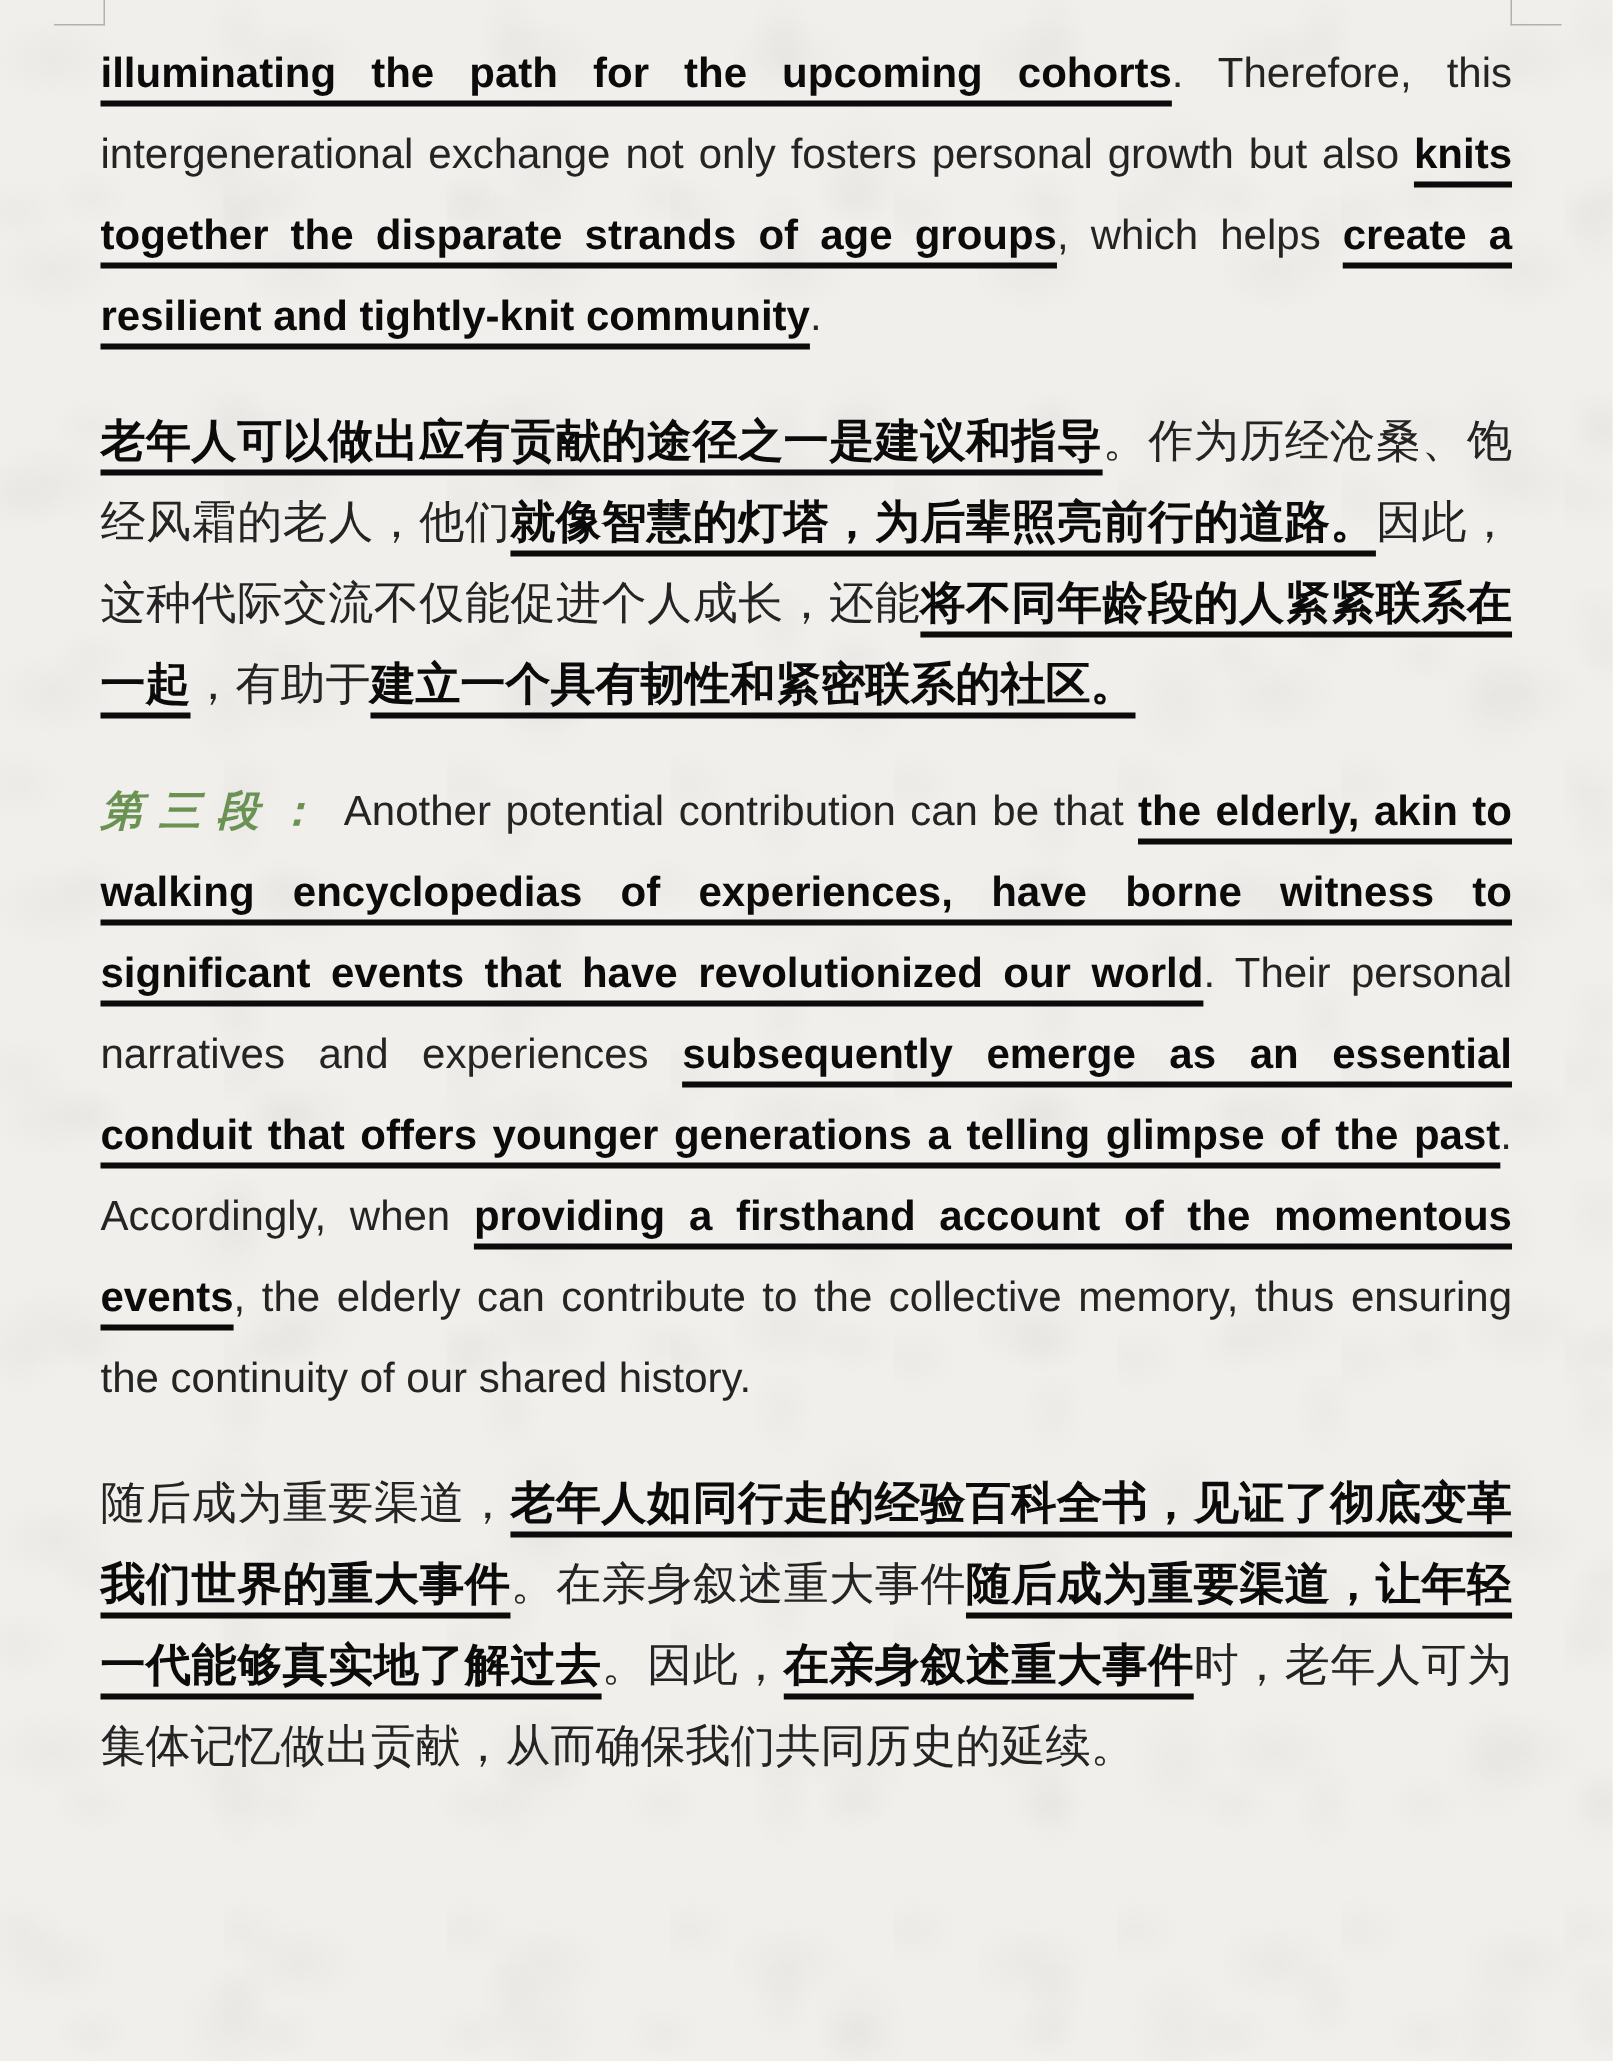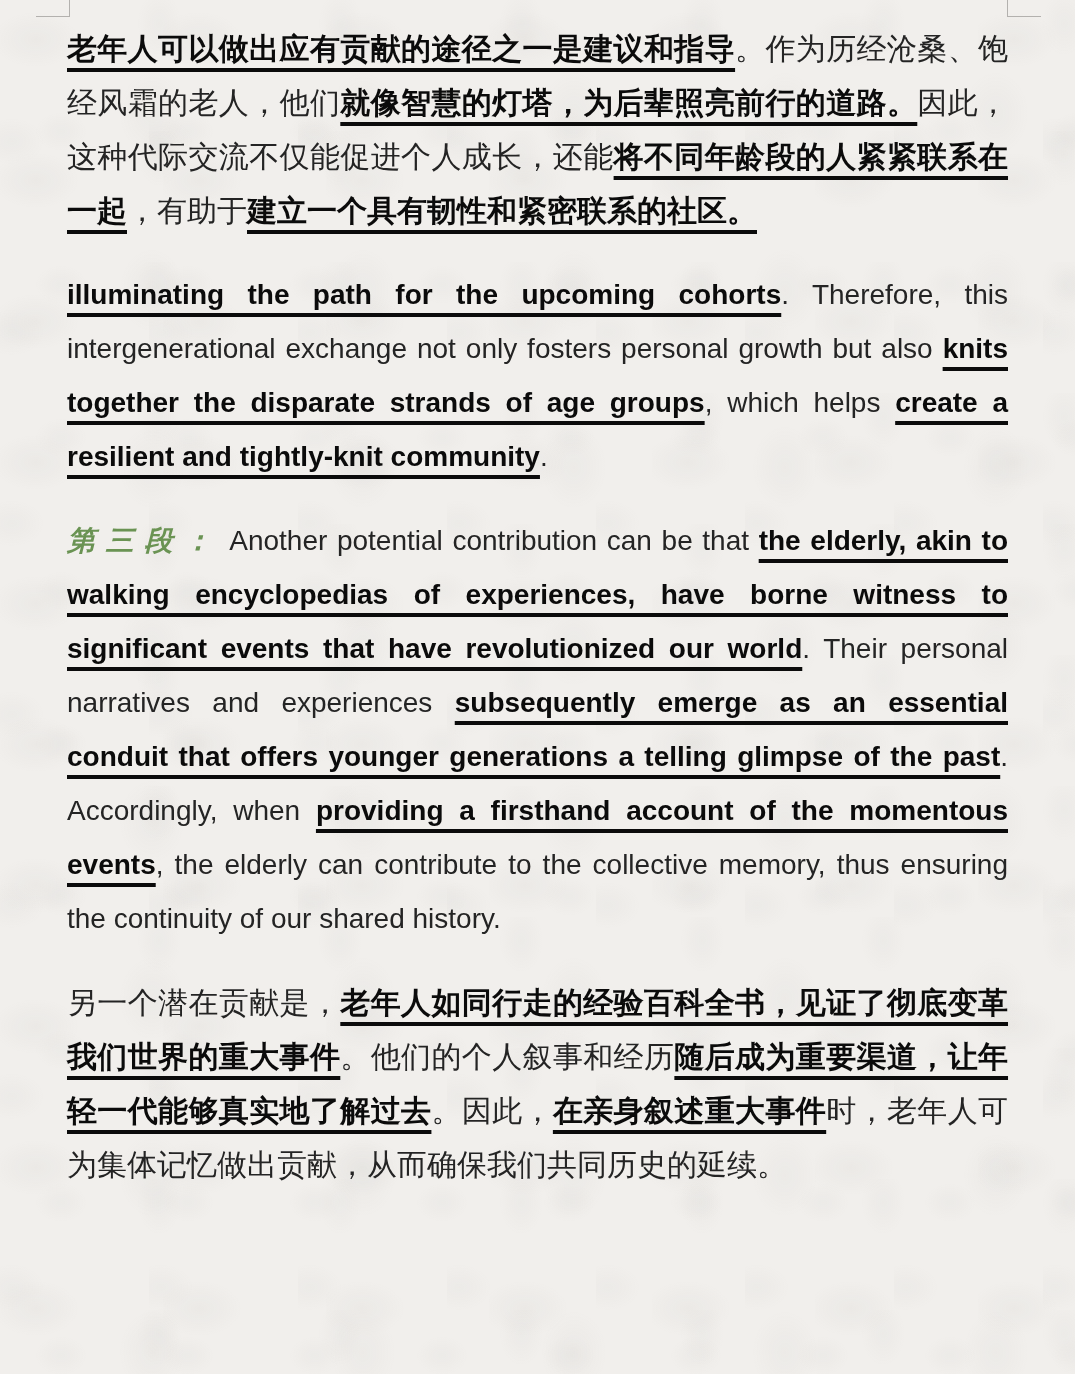--- a/index.html
+++ b/index.html
@@ -55,22 +55,22 @@
 </head>
 <body>
 
 <div class="page">
 
   <div class="corner corner-left"></div>
   <div class="corner corner-right"></div>
 
   <div class="content">
 
+    <p class="para en"><span class="bu">illuminating the path for the upcoming cohorts</span><span>. Therefore, this intergenerational exchange not only fosters personal growth but also </span><span class="bu">knits together the disparate strands of age groups</span><span>, which helps </span><span class="bu">create a resilient and tightly-knit community</span><span>.</span></p>
+
     <p class="para zh"><span class="bu">老年人可以做出应有贡献的途径之一是建议和指导</span><span>。作为历经沧桑、饱经风霜的老人，他们</span><span class="bu">就像智慧的灯塔，为后辈照亮前行的道路。</span><span>因此，这种代际交流不仅能促进个人成长，还能</span><span class="bu">将不同年龄段的人紧紧联系在一起</span><span>，有助于</span><span class="bu">建立一个具有韧性和紧密联系的社区。</span></p>
-
-    <p class="para en"><span class="bu">illuminating the path for the upcoming cohorts</span><span>. Therefore, this intergenerational exchange not only fosters personal growth but also </span><span class="bu">knits together the disparate strands of age groups</span><span>, which helps </span><span class="bu">create a resilient and tightly-knit community</span><span>.</span></p>
 
     <p class="para en"><span class="section-label" style="color: rgb(106, 147, 83);">第三段：</span><span>Another potential contribution can be that </span><span class="bu">the elderly, akin to walking encyclopedias of experiences, have borne witness to significant events that have revolutionized our world</span><span>. Their personal narratives and experiences </span><span class="bu">subsequently emerge as an essential conduit that offers younger generations a telling glimpse of the past</span><span>. Accordingly, when </span><span class="bu">providing a firsthand account of the momentous events</span><span>, the elderly can contribute to the collective memory, thus ensuring the continuity of our shared history.</span></p>
 
-    <p class="para zh last"><span>另一个潜在贡献是，</span><span class="bu">老年人如同行走的经验百科全书，见证了彻底变革我们世界的重大事件</span><span>。他们的个人叙事和经历</span><span class="bu">随后成为重要渠道，让年轻一代能够真实地了解过去</span><span>。因此，</span><span class="bu">在亲身叙述重大事件</span><span>时，老年人可为集体记忆做出贡献，从而确保我们共同历史的延续。</span></p>
+    <p class="para zh last"><span>随后成为重要渠道，</span><span class="bu">老年人如同行走的经验百科全书，见证了彻底变革我们世界的重大事件</span><span>。在亲身叙述重大事件</span><span class="bu">随后成为重要渠道，让年轻一代能够真实地了解过去</span><span>。因此，</span><span class="bu">在亲身叙述重大事件</span><span>时，老年人可为集体记忆做出贡献，从而确保我们共同历史的延续。</span></p>
 
   </div>
 </div>
 
 </body></html>

